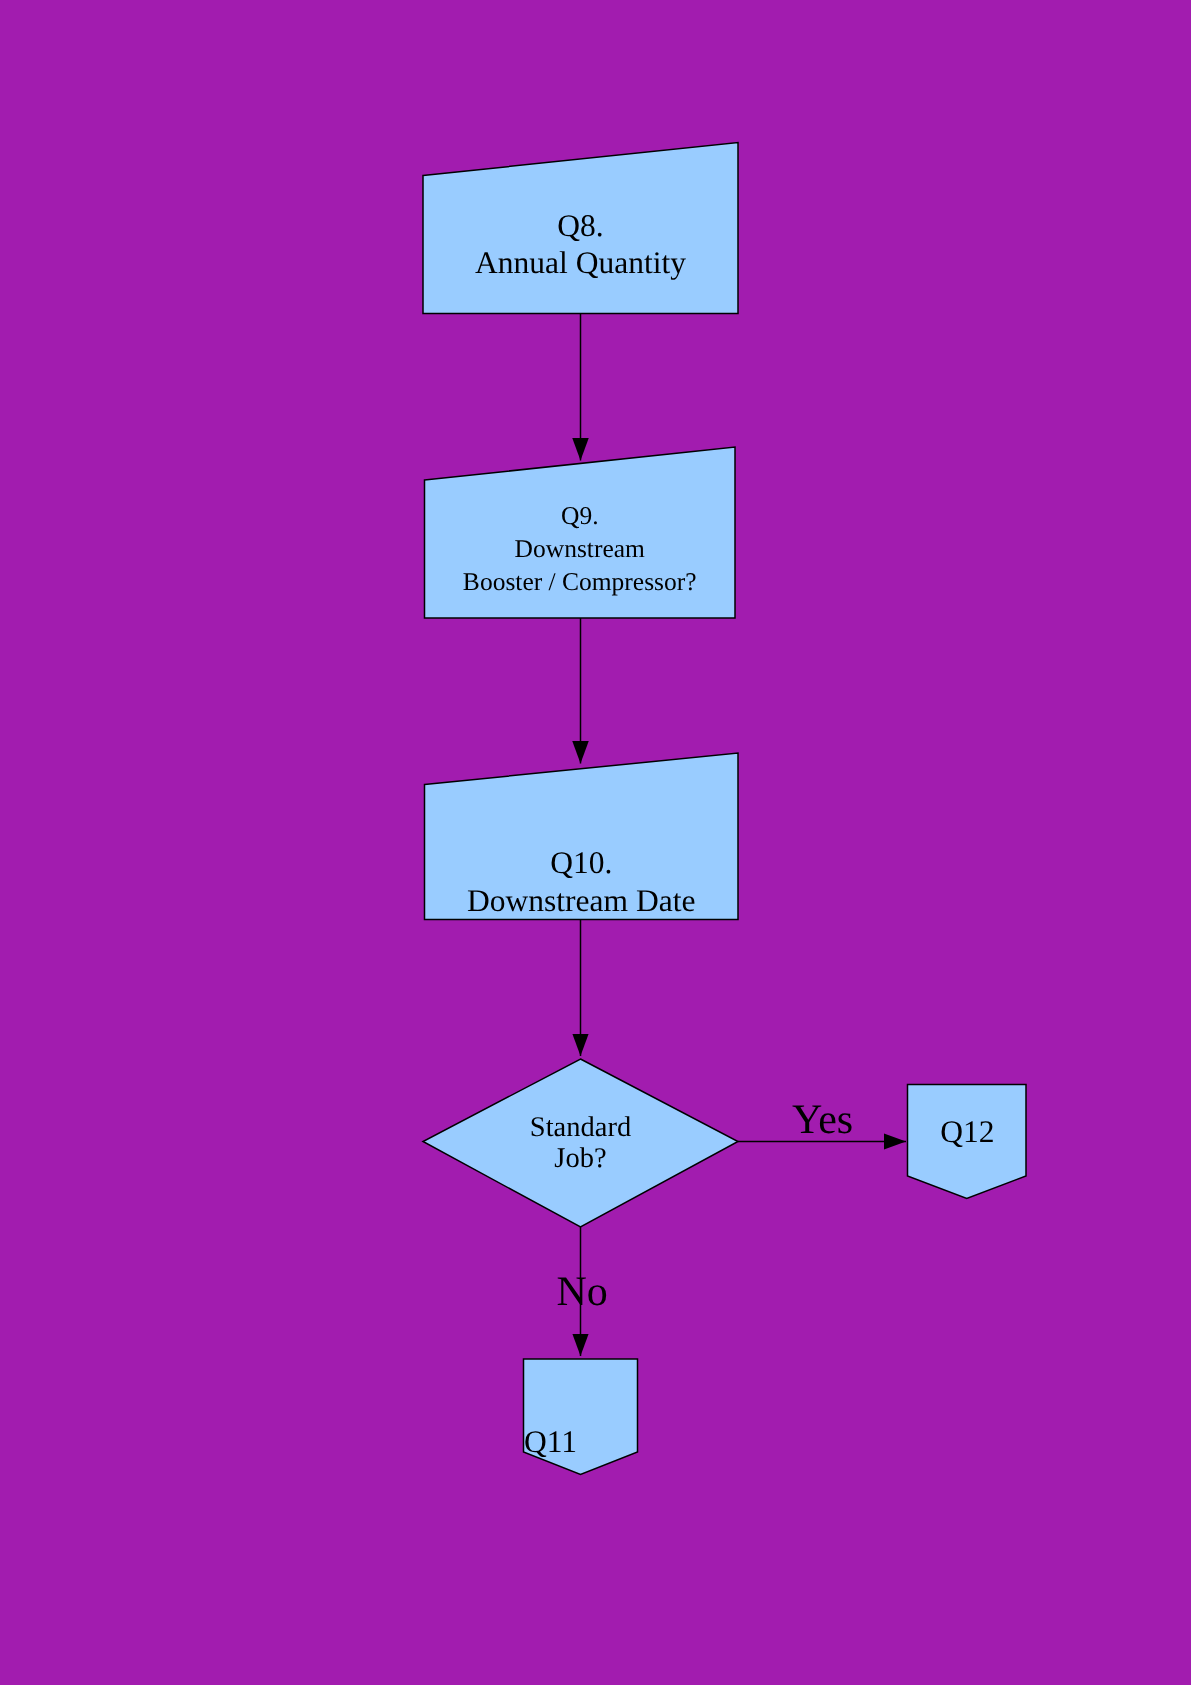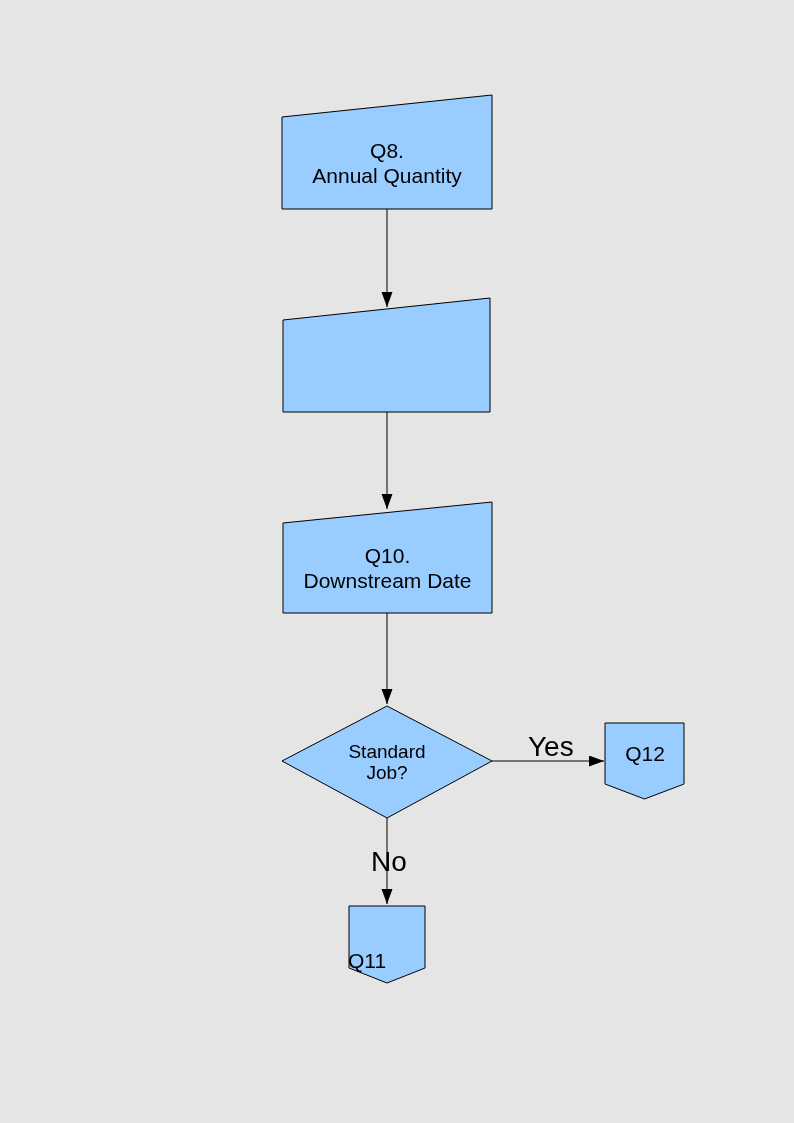--- a/index.html
+++ b/index.html
@@ -4,22 +4,22 @@
 <style>
   html, body {
     margin: 0;
     padding: 0;
     background: #ffffff;
   }
   .page {
     position: relative;
     width: 794px;
     height: 1123px;
-    background: #e5e5e5;
-    font-family: Liberation Sans, sans-serif;
+    background: #a21caf;
+    font-family: Liberation Serif, serif;
     overflow: hidden;
   }
   .layer {
     position: absolute;
     left: 0;
     top: 0;
   }
   svg polygon {
     stroke: #000000;
     stroke-width: 1;
@@ -85,22 +85,27 @@
     <polygon points="387,706 492,761 387,818 282,761" fill="#99ccff"></polygon>
     <polygon points="605,723 684,723 684,784 644.5,799 605,784" fill="#99ccff"></polygon>
     <polygon points="349,906 425,906 425,968 387,983 349,968" fill="#99ccff"></polygon>
   </svg>
 
   <div class="label node-label-lg" style="left:282px; top:117px; width:210px; height:92px;">
     <div>Q8.</div>
     <div>Annual Quantity</div>
   </div>
 
+  <div class="label node-label-sm" style="left:283px; top:320px; width:207px; height:92px;">
+    <div>Q9.</div>
+    <div>Downstream</div>
+    <div>Booster / Compressor?</div>
+  </div>
 
-  <div class="label node-label-lg" style="left:283px; top:523px; width:209px; height:90px;">
+  <div class="label node-label-lg" style="left:283px; top:523px; width:209px; height:90px;justify-content:flex-end;">
     <div>Q10.</div>
     <div>Downstream Date</div>
   </div>
 
   <div class="label decision-label" style="left:287px; top:716px; width:200px; height:92px;">
     <div>Standard</div>
     <div>Job?</div>
   </div>
 
   <div class="label connector-label" style="left:605px; top:723px; width:80px; height:61px;">

